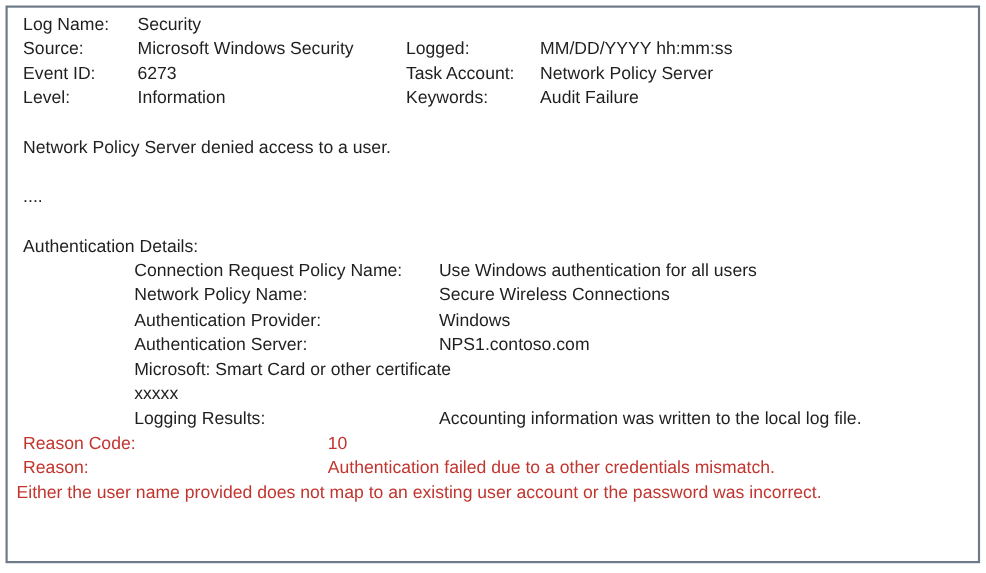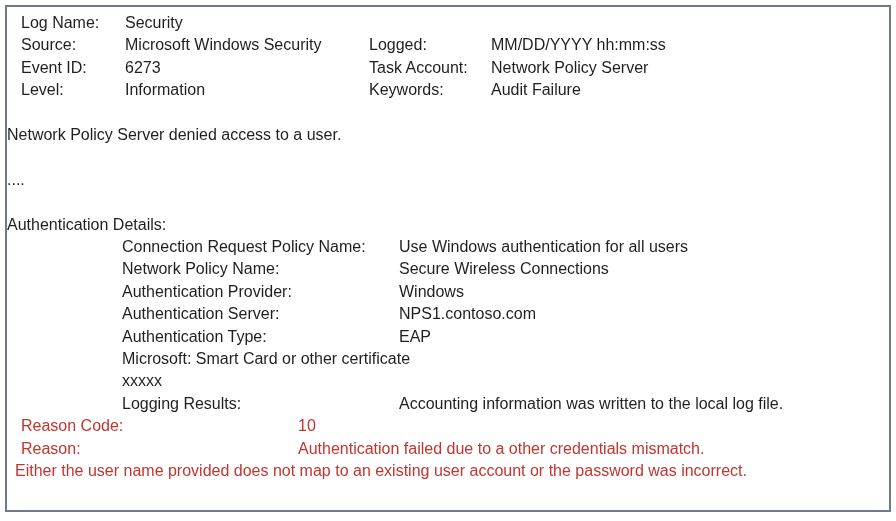--- a/index.html
+++ b/index.html
@@ -30,20 +30,21 @@
     background: #ffffff;
   }
   .hrow {
     display: grid;
     grid-template-columns: 104px 244px 122px 1fr;
     margin-left: 14px;
     line-height: 22.4px;
     white-space: nowrap;
   }
   .line {
+    margin-left: 14px;
     line-height: 22.4px;
     white-space: nowrap;
   }
   .spacer { height: 22.4px; }
   .drow {
     display: grid;
     grid-template-columns: 277px 1fr;
     margin-left: 115px;
     line-height: 22.4px;
     white-space: nowrap;
@@ -105,24 +106,20 @@
     </div>
     <div class="drow">
       <span>Authentication Provider:</span>
       <span>Windows</span>
     </div>
     <div class="drow">
       <span>Authentication Server:</span>
       <span>NPS1.contoso.com</span>
     </div>
     <div class="drow">
-      <span>Authentication Type:</span>
-      <span>EAP</span>
-    </div>
-    <div class="drow">
       <span>Microsoft: Smart Card or other certificate</span>
     </div>
     <div class="drow">
       <span>xxxxx</span>
     </div>
     <div class="drow">
       <span>Logging Results:</span>
       <span>Accounting information was written to the local log file.</span>
     </div>
     <div class="drow red">

